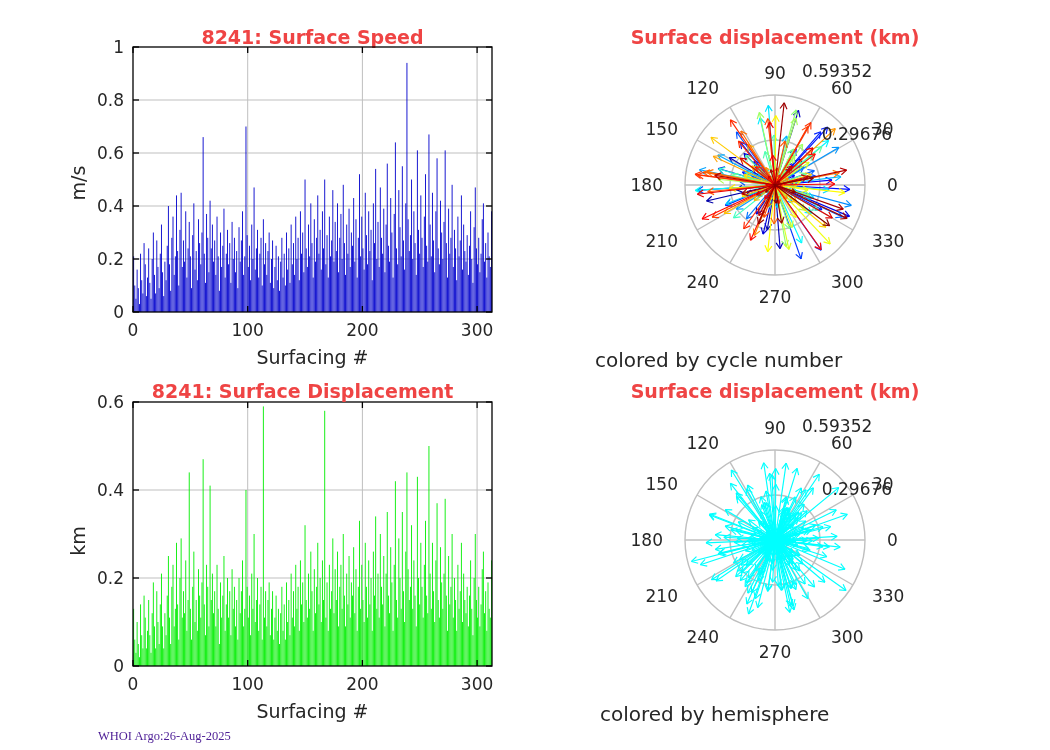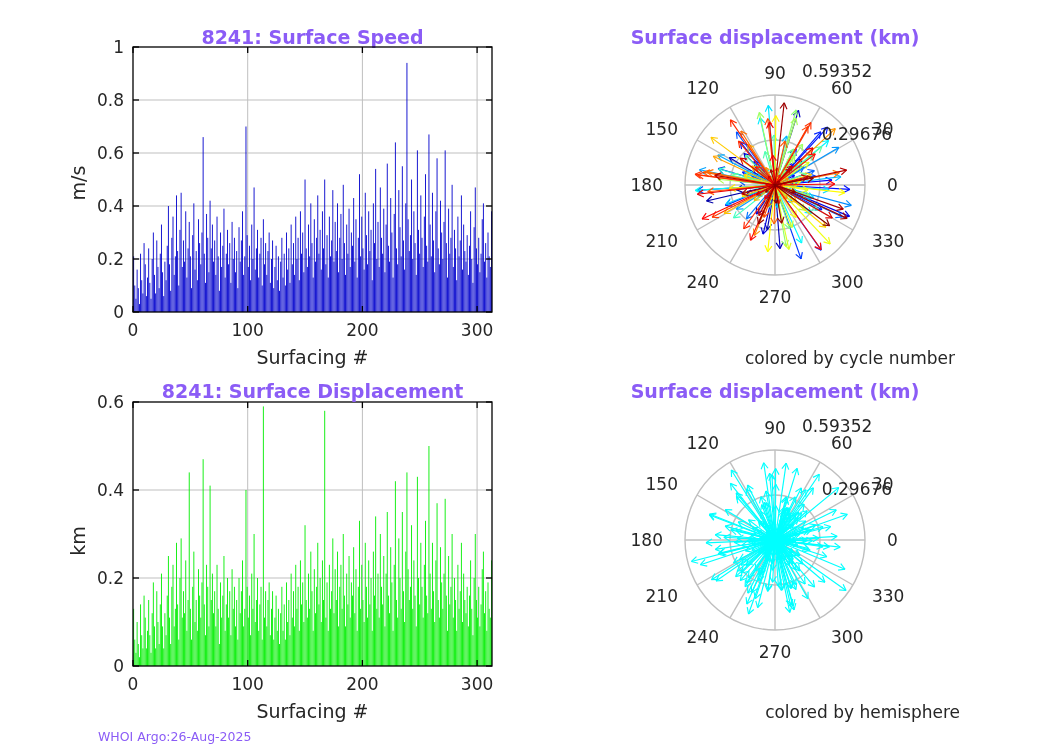--- a/index.html
+++ b/index.html
@@ -1,24 +1,24 @@
 <!DOCTYPE html>
 <html><head>
 <meta charset="utf-8">
 <style>
   html,body{margin:0;padding:0;background:#ffffff;}
   body{width:1050px;height:750px;position:relative;overflow:hidden;
        font-family:"DejaVu Sans","Liberation Sans",sans-serif;color:#1a1a1a;}
   .panel{position:absolute;}
-  .ttl{position:absolute;font-weight:bold;font-size:19px;color:#8b5cf6;
+  .ttl{position:absolute;font-weight:bold;font-size:19px;color:#ef4444;
        text-align:center;white-space:nowrap;}
   .axlbl{position:absolute;font-size:19px;color:#262626;white-space:nowrap;}
   .ylab{transform-origin:50% 50%;transform:rotate(-90deg);}
-  .caption{position:absolute;font-size:17px;color:#262626;white-space:nowrap;text-align:right;}
-  .footer{position:absolute;font-size:12.5px;color:#8b5cf6;white-space:nowrap;}
+  .caption{position:absolute;font-size:20px;color:#262626;white-space:nowrap;text-align:left;}
+  .footer{position:absolute;font-size:12.5px;color:#4c1d95;white-space:nowrap;font-family:Liberation Serif, serif;}
   svg{display:block;overflow:visible;}
   .polarlbl{font-size:17px;fill:#262626;font-family:"DejaVu Sans","Liberation Sans",sans-serif;}
 </style>
 </head>
 <body>
 
 <div class="ttl" style="left:133px;top:26px;width:359px;">8241: Surface Speed</div>
 <div class="axlbl ylab" style="left:48px;top:172px;width:60px;text-align:center;">m/s</div>
 <div class="axlbl" style="left:133px;top:346px;width:359px;text-align:center;">Surfacing #</div>
 <svg class="panel" style="left:0px;top:0px;" width="1050" height="750">
@@ -2637,21 +2637,21 @@
     <text x="663" y="546" text-anchor="end" class="polarlbl">180</text>
     <text x="678.0051547761428" y="602" text-anchor="end" class="polarlbl">210</text>
     <text x="719" y="642.994845223857" text-anchor="end" class="polarlbl">240</text>
     <text x="775" y="658" text-anchor="middle" class="polarlbl">270</text>
     <text x="831" y="642.9948452238572" text-anchor="start" class="polarlbl">300</text>
     <text x="871.994845223857" y="602" text-anchor="start" class="polarlbl">330</text>
     <text x="821.8" y="495" text-anchor="start" class="polarlbl">0.29676</text>
     <text x="802" y="432" text-anchor="start" class="polarlbl">0.59352</text>
   </svg>
 
-<div class="ttl" style="left:133px;top:380px;width:359px;">8241: Surface Displacement</div>
+<div class="ttl" style="left:123px;top:380px;width:359px;">8241: Surface Displacement</div>
 <div class="axlbl ylab" style="left:48px;top:530px;width:60px;text-align:center;">km</div>
 <div class="axlbl" style="left:133px;top:700px;width:359px;text-align:center;">Surfacing #</div>
 
 <div class="ttl" style="left:595px;top:26px;width:360px;">Surface displacement (km)</div>
 <div class="caption" style="left:595px;top:348px;width:360px;">colored by cycle number</div>
 
 <div class="ttl" style="left:595px;top:380px;width:360px;">Surface displacement (km)</div>
 <div class="caption" style="left:600px;top:702px;width:360px;">colored by hemisphere</div>
 
 <div class="footer" style="left:98px;top:729px;">WHOI Argo:26-Aug-2025</div>

